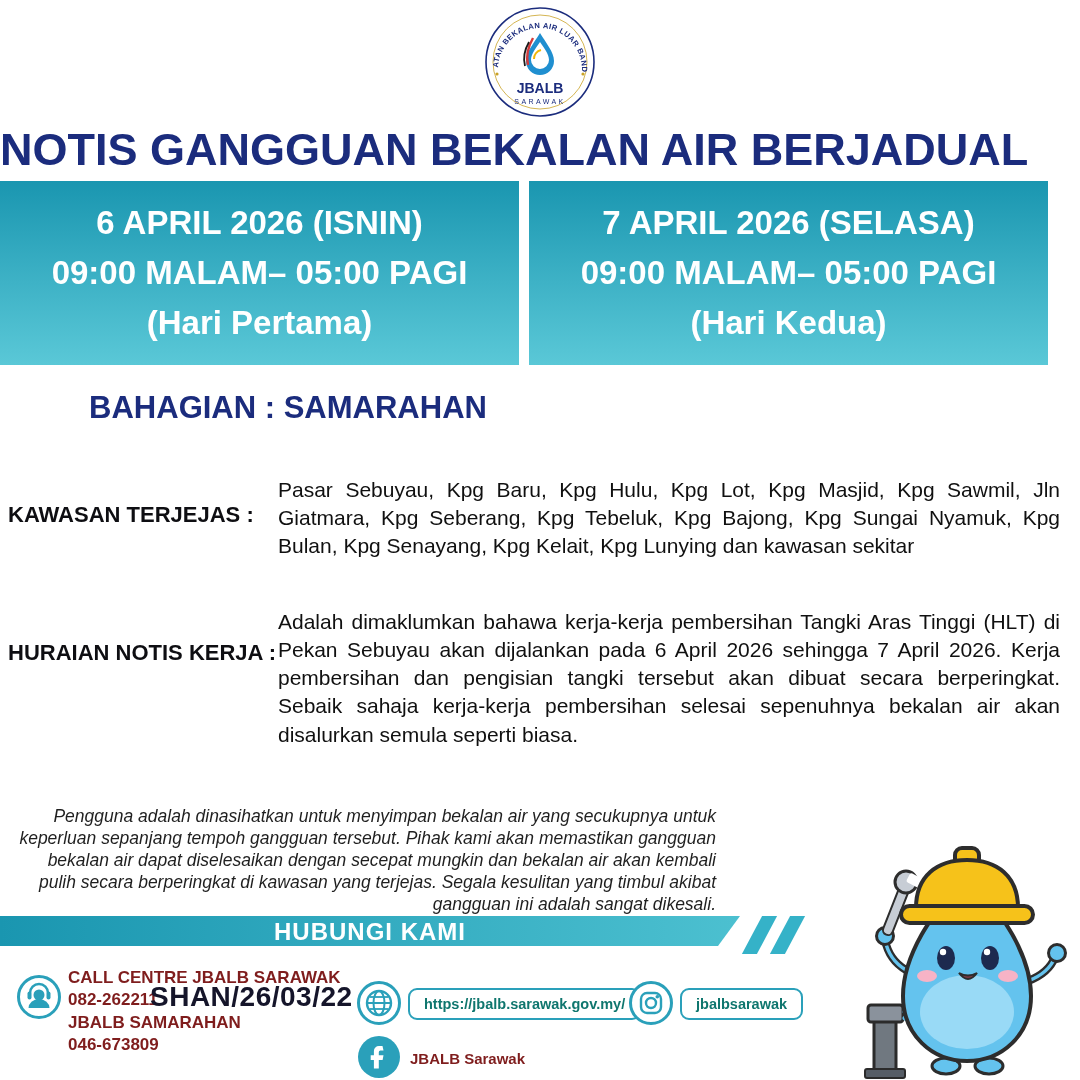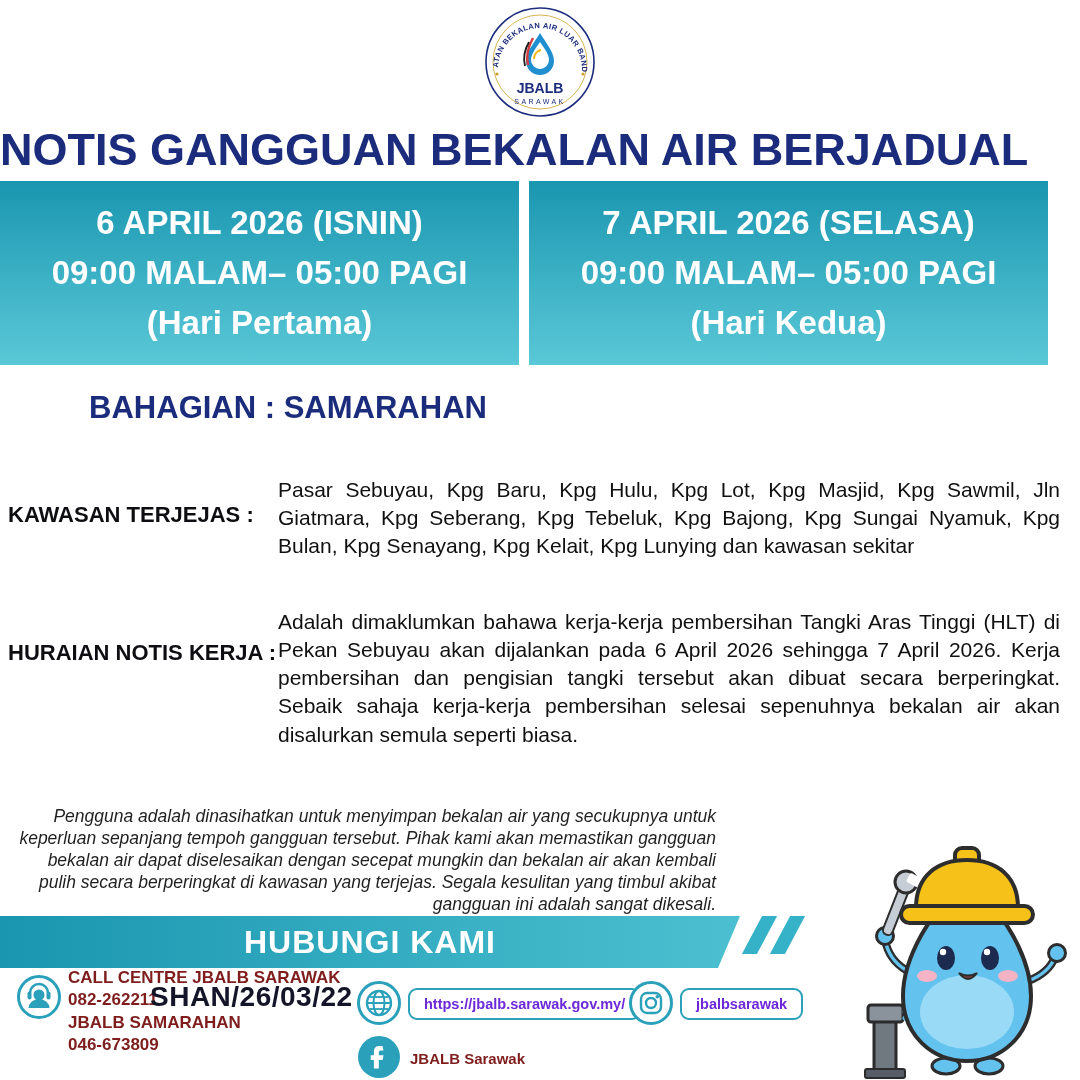--- a/index.html
+++ b/index.html
@@ -30,36 +30,36 @@
   .huraian .section-label{padding-top:32px;}
   .section-text{flex:1;font-size:21px;text-align:justify;color:#101010;}
   .kawasan .section-text{font-weight:normal;line-height:1.33;}
   .huraian .section-text{font-weight:normal;line-height:1.34;}
   .disclaimer{
     position:absolute;top:806px;left:8px;width:708px;
     font-style:italic;font-size:17.5px;line-height:1.25;color:#1f1f1f;text-align:right;
   }
   .hubungi-wrap{position:absolute;top:916px;left:0;height:38px;width:820px;}
   .hubungi-bar{
-    position:absolute;left:0;top:0;height:52px;width:740px;
+    position:absolute;left:0;top:0;height:30px;width:740px;
     background:linear-gradient(90deg,#1a96b0,#4cc0d0);
     clip-path:polygon(0 0,100% 0,calc(100% - 22px) 100%,0 100%);
-    display:flex;align-items:center;justify-content:center;
-    color:#fff;font-weight:bold;font-size:32px;letter-spacing:1px;
+    display:flex;align-items:flex-end;justify-content:center;
+    color:#fff;font-weight:bold;font-size:24px;letter-spacing:1px;
   }
   .stripe{position:absolute;top:0;height:38px;width:15px;background:#35b2c8;transform:skewX(-28deg);}
   .stripe.s1{left:752px;}
   .stripe.s2{left:780px;}
   .contact-item{position:absolute;}
   .icon-circle{display:block;}
   .cc-text{position:absolute;left:68px;top:968px;font-size:17px;font-weight:bold;color:#7f1d1d;line-height:1.2;}
   .cc-text div{margin-bottom:2px;}
   .link-box{
     display:inline-block;border:2px solid #2aa0ba;border-radius:9px;
-    padding:6px 14px;font-size:14.5px;font-weight:bold;color:#6d28d9;background:#fff;
+    padding:6px 14px;font-size:14.5px;font-weight:bold;color:#0f766e;background:#fff;
   }
   .fb-label{font-size:15px;font-weight:bold;color:#7f1d1d;}
   .reference{position:absolute;left:150px;top:981px;font-size:28px;font-weight:bold;color:#15152a;letter-spacing:0.5px;}
   .mascot{position:absolute;right:4px;bottom:0px;}
 </style>
 </head>
 <body>
 
 <div class="page">
 

